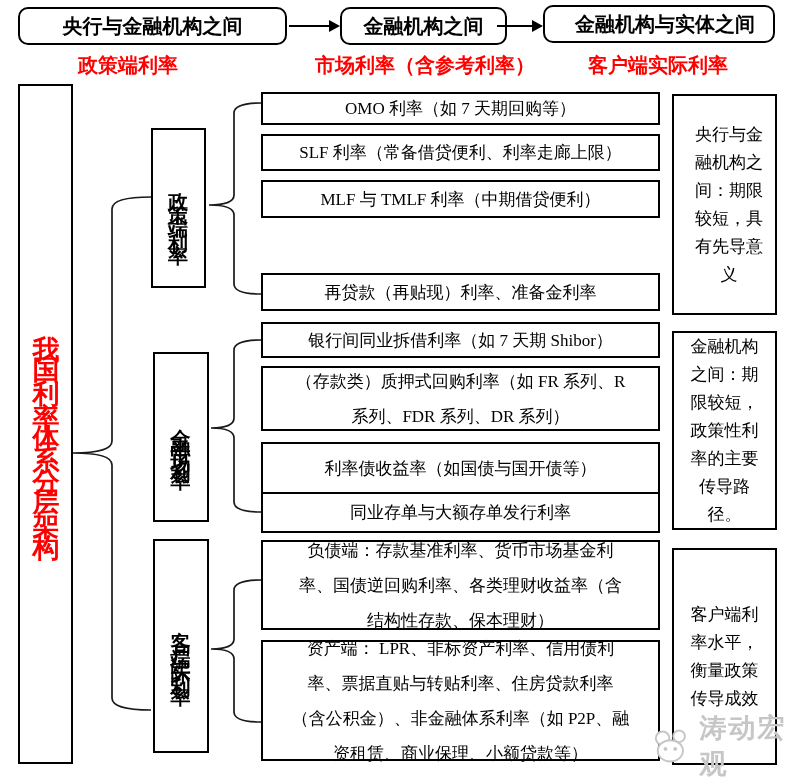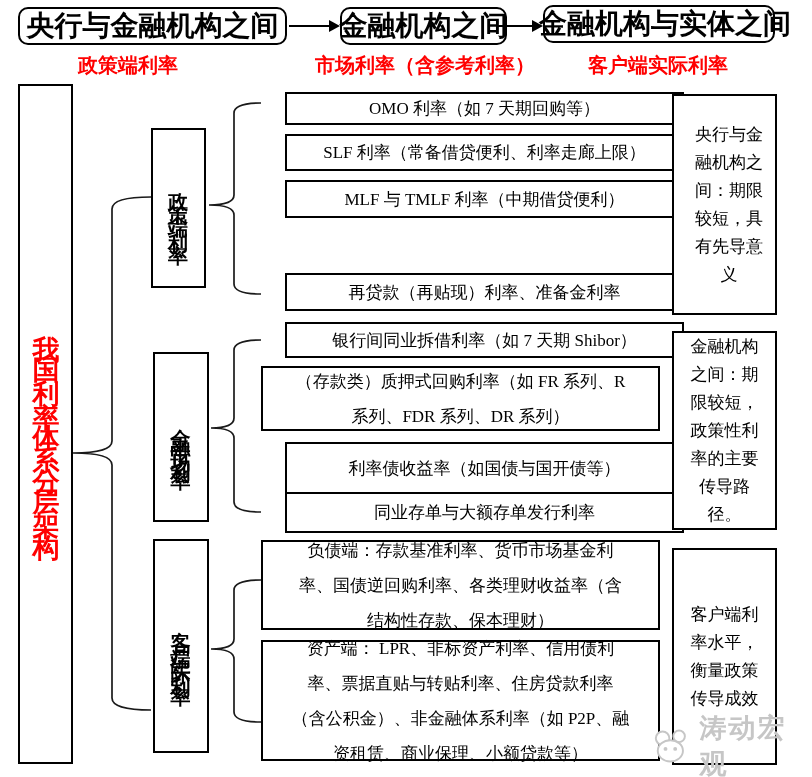--- a/index.html
+++ b/index.html
@@ -6,37 +6,37 @@
   #canvas {
     position:relative; width:812px; height:777px; background:#ffffff;
     font-family:"Liberation Serif","DejaVu Serif",serif; color:#000;
     overflow:hidden;
   }
   .box {
     position:absolute; border:2px solid #000; background:#fff;
     box-sizing:border-box; display:flex; align-items:center; justify-content:center;
     text-align:center;
   }
-  .flow-node { border-radius:10px; font-weight:bold; font-size:28px; white-space:nowrap; }
+  .flow-node { border-radius:10px; font-weight:bold; font-size:20px; white-space:nowrap; }
   .flow-label {
     position:absolute; color:#FF0000; font-weight:bold; font-size:20px;
     text-align:center; white-space:nowrap;
   }
   .vtext {
     writing-mode:vertical-rl; text-orientation:upright; font-weight:bold;
     line-height:1;
   }
   .root-box { }
   .root-title { font-size:27px; color:#FF0000; letter-spacing:22px; }
   .cat { font-size:20px; }
   .cat-1 { letter-spacing:13px; }
   .cat-2 { letter-spacing:8px; }
   .cat-3 { letter-spacing:9px; }
   .item { left:261px; width:399px; font-size:17px; }
-  .item.single { white-space:nowrap;margin-left:24px; }
+  .item.single { white-space:nowrap; }
   .item.multi { white-space:pre-line; line-height:35px; padding:0 6px; }
   .note { left:672px; width:105px; font-size:17px; line-height:28px; white-space:pre-line; padding:0 8px; }
   svg.overlay { position:absolute; left:0; top:0; }
   .watermark {
     position:absolute; left:650px; top:710px; display:flex; align-items:center;
     gap:5px; z-index:5;
   }
   .watermark-text {
     font-size:27px; font-weight:bold; color:#c6c6c6;
     font-family:"Liberation Sans","DejaVu Sans",sans-serif;

